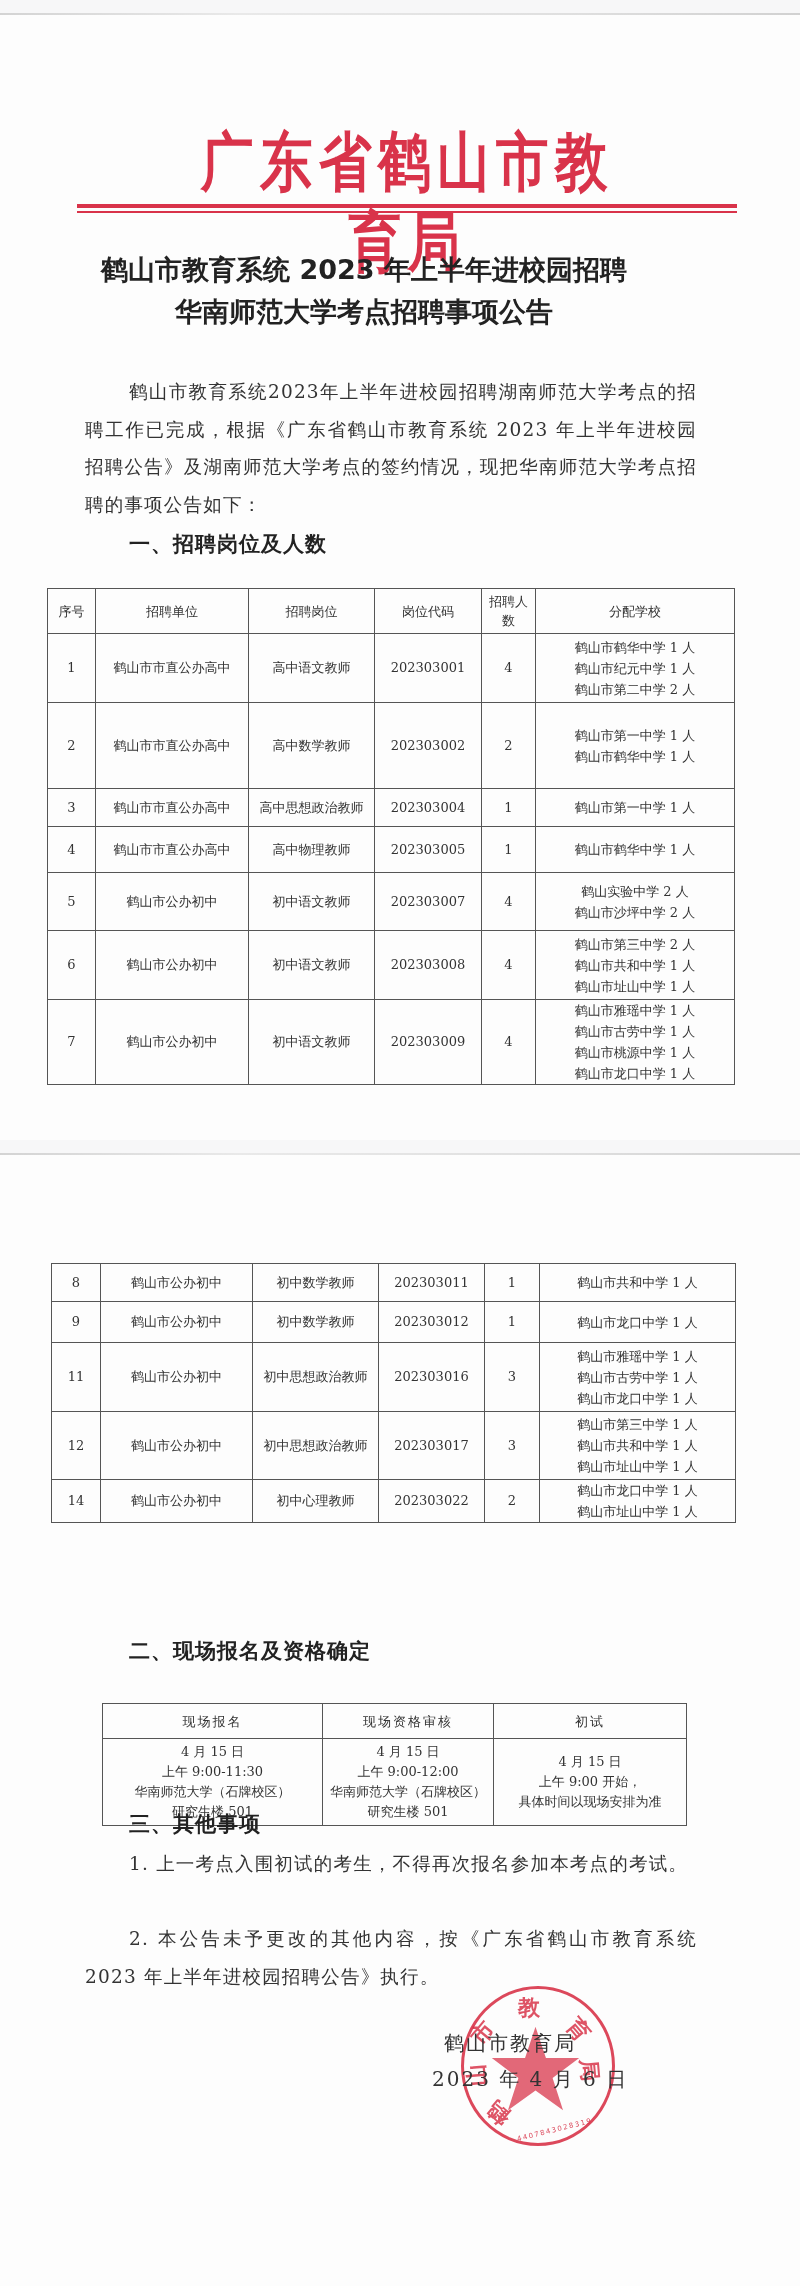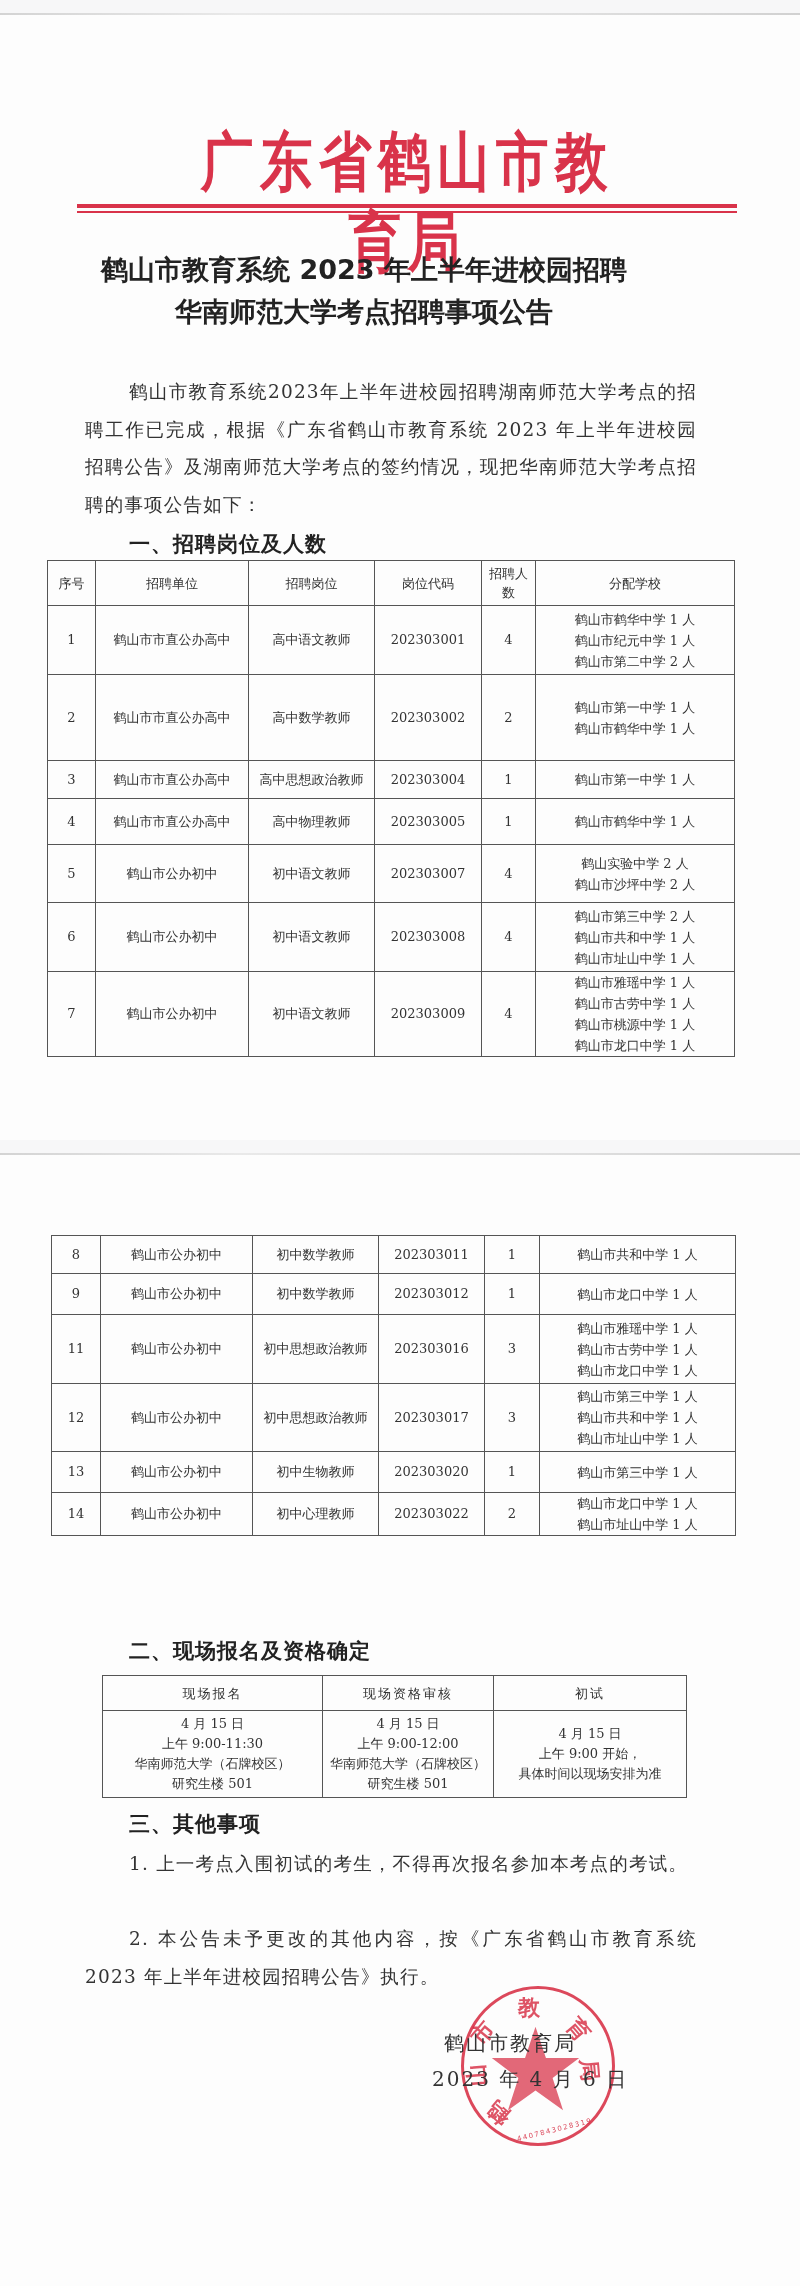--- a/index.html
+++ b/index.html
@@ -25,21 +25,21 @@
   }
   .para {
     position: absolute; left: 85px; width: 612px;
     font-size: 18.5px; line-height: 37.5px; color: #333; letter-spacing: 1.2px;
     text-align: justify; text-indent: 44px;
   }
   .section-h {
     position: absolute; left: 129px; font-size: 21px; color: #222; font-weight: bold;
     font-family: "DejaVu Sans", sans-serif; letter-spacing: 1px;
   }
-  table.grid { position: absolute; border-collapse: collapse; table-layout: fixed; }
+  table.grid { position: absolute; border-collapse: collapse; table-layout: fixed; margin-top: 28px; }
   table.grid td, table.grid th {
     border: 1.4px solid #555; text-align: center; vertical-align: middle;
     font-size: 13px; color: #333; font-weight: normal; padding: 0; line-height: 20px;
   }
   table.grid th { line-height: 19px; }
   .sched td { font-size: 13px; line-height: 18px; }
   .sched th { font-size: 19px; letter-spacing: 2px; }
   .sig { position: absolute; font-size: 20px; color: #333; letter-spacing: 2px; white-space: nowrap; }
   .seal {
     position: absolute; left: 461px; top: 1986px; width: 148px; height: 154px;
@@ -215,30 +215,20 @@
       <tr style="height: 68px;">
         <td>12</td>
         <td>鹤山市公办初中</td>
         <td>初中思想政治教师</td>
         <td>202303017</td>
         <td>3</td>
         <td>
           <div style="line-height: 21px;">鹤山市第三中学 1 人</div>
           <div style="line-height: 21px;">鹤山市共和中学 1 人</div>
           <div style="line-height: 21px;">鹤山市址山中学 1 人</div>
-        </td>
-      </tr>
-      <tr style="height: 41px;">
-        <td>13</td>
-        <td>鹤山市公办初中</td>
-        <td>初中生物教师</td>
-        <td>202303020</td>
-        <td>1</td>
-        <td>
-          <div style="line-height: 21px;">鹤山市第三中学 1 人</div>
         </td>
       </tr>
       <tr style="height: 36px;">
         <td>14</td>
         <td>鹤山市公办初中</td>
         <td>初中心理教师</td>
         <td>202303022</td>
         <td>2</td>
         <td>
           <div style="line-height: 21px;">鹤山市龙口中学 1 人</div>

